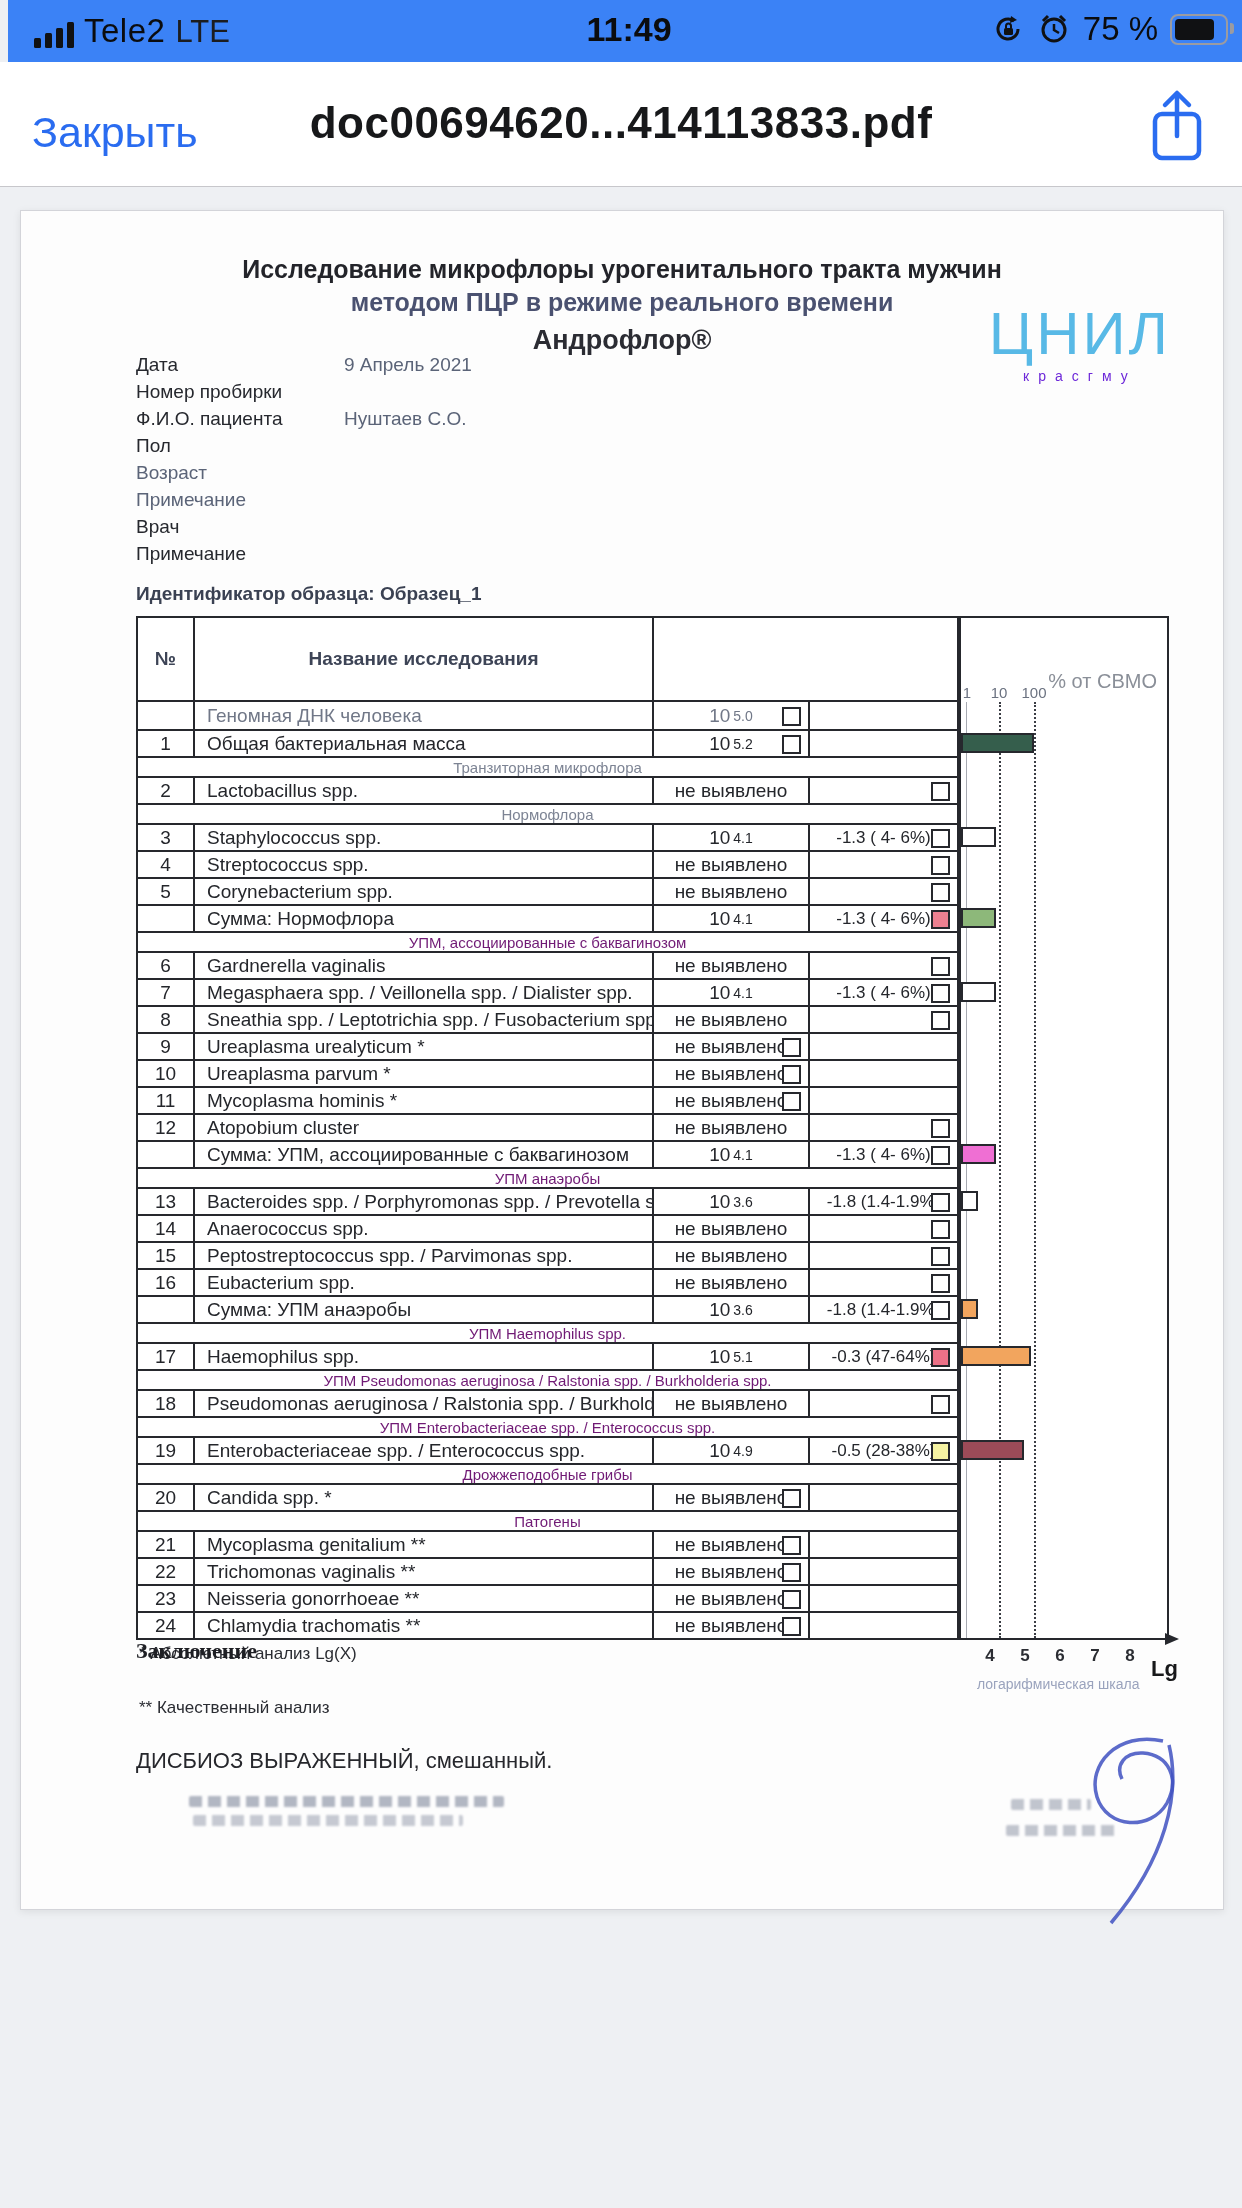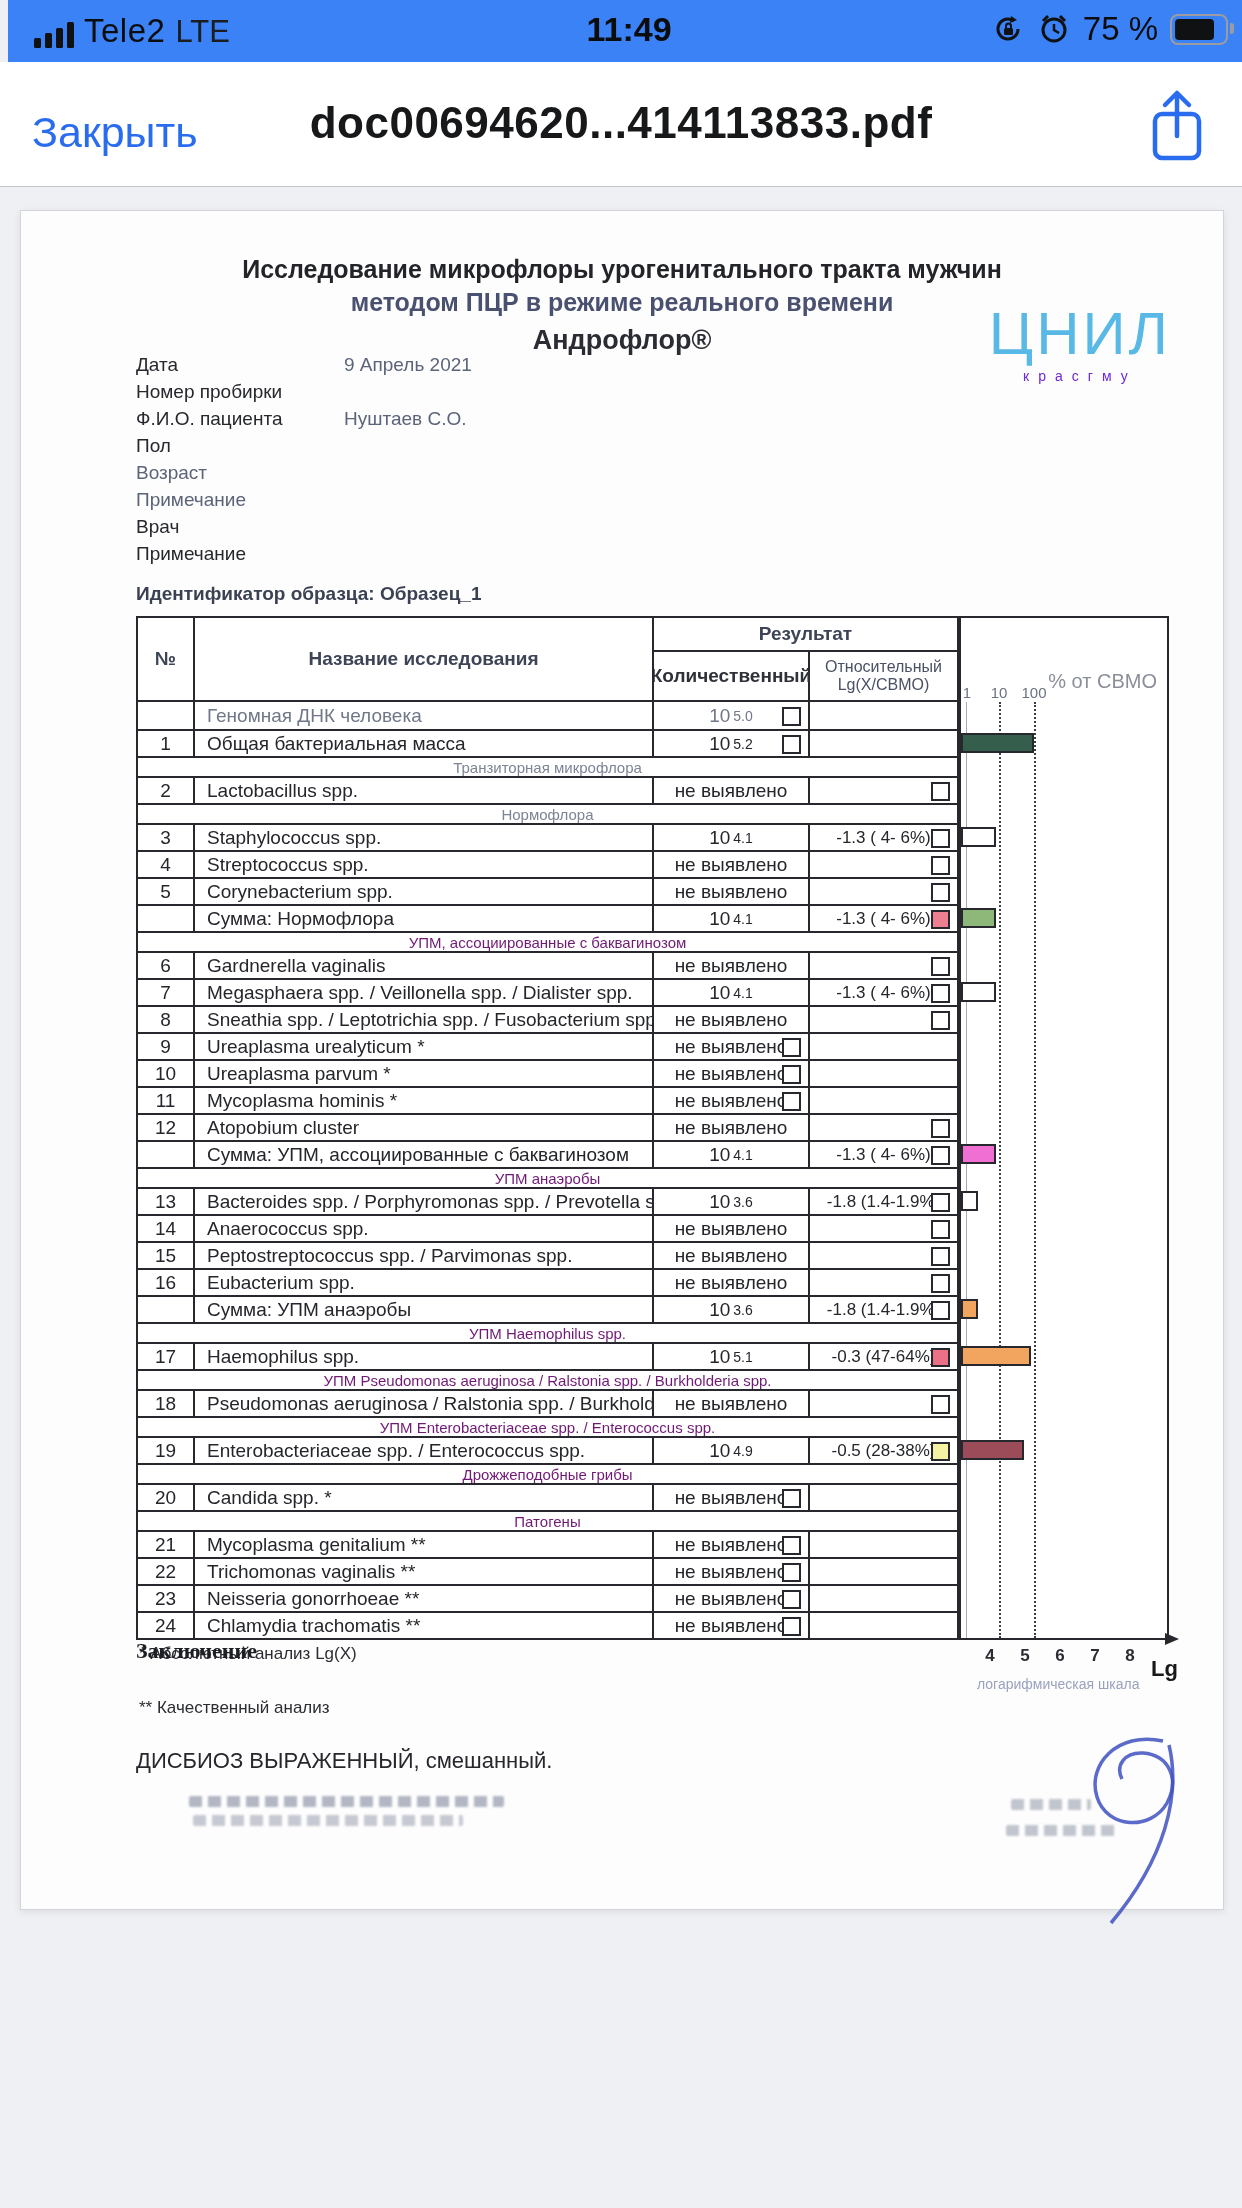--- a/index.html
+++ b/index.html
@@ -173,27 +173,20 @@
         <div class="val"></div>
         <div class="lab">Примечание</div>
         <div class="val"></div>
       </div>
     <div class="sample-id">Идентификатор образца: Образец_1</div>
 
     <div class="tbl" id="tbl">
       <div class="th-wrap">
         <div class="th-num">№</div>
         <div class="th-name">Название исследования</div>
-        <div class="th-res">
-          <div class="th-res-top">Результат</div>
-          <div class="th-res-bot">
-            <div class="th-q">Количественный</div>
-            <div class="th-r">Относительный Lg(X/СВМО)</div>
-          </div>
-        </div>
       </div>
       <div id="tbody">
           <div class="row faint first">
             <div class="c-num"></div>
             <div class="c-name">Геномная ДНК человека</div>
             <div class="c-q">10<span class="sup">5.0</span><span class="cb"></span></div>
             <div class="c-r"></div>
           </div>
           <div class="row">
             <div class="c-num">1</div>

